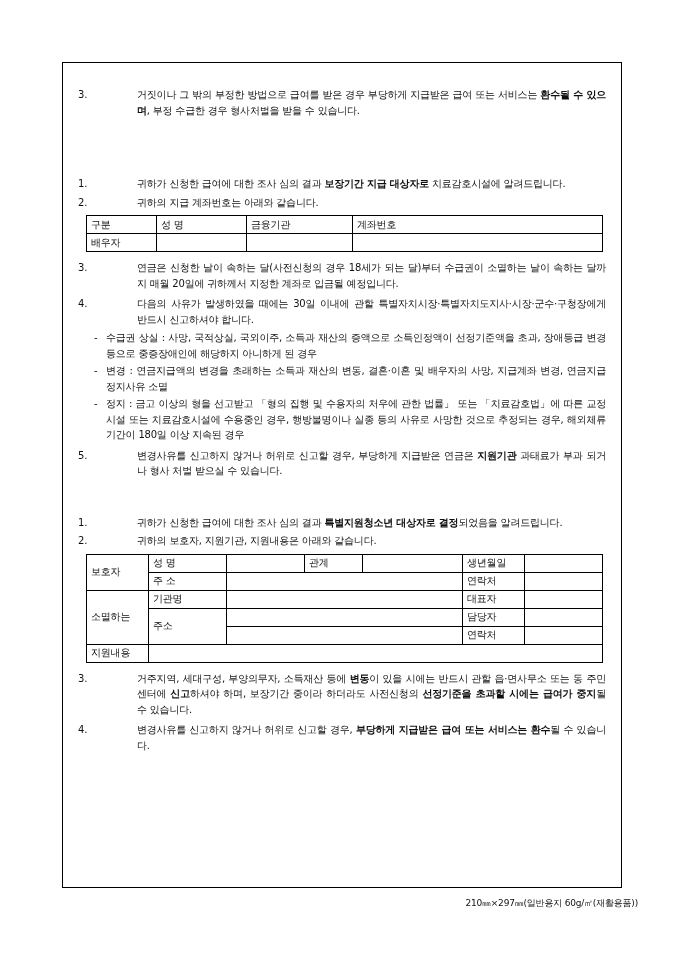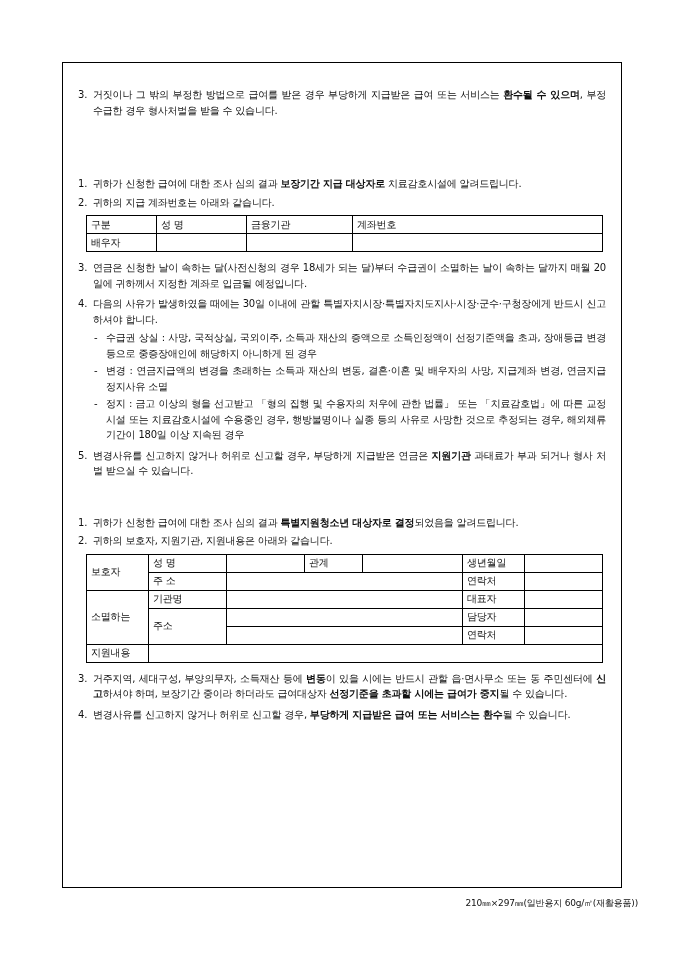--- a/index.html
+++ b/index.html
@@ -15,21 +15,21 @@
     width:560px; min-height:826px;
     border:1.5px solid #000;
     padding:20px 15px 16px 15px;
     background:#ffffff;
   }
   .sec1 { margin-top:4px; }
   .sec2 { margin-top:58px; }
   .sec3 { margin-top:36px; }
   .item { display:flex; align-items:flex-start; margin-bottom:3px; font-size:10px; line-height:1.55; letter-spacing:-0.2px; }
   .item .num { flex:0 0 15px; }
-  .item .txt { flex:1; text-align:justify; }
+  .item .txt { flex:1; text-align:justify;margin-left:44px; }
   .mt { margin-top:5px; }
   b { font-weight:bold; }
   .subitem { display:flex; margin:2px 0 2px 16px; font-size:10px; line-height:1.55; letter-spacing:-0.2px; }
   .subitem .dash { flex:0 0 12px; }
   .subitem .txt { flex:1; text-align:justify; }
   table { border-collapse:collapse; table-layout:fixed; margin:5px 2px 8px 8px; width:516px; }
   td { border:1px solid #000; font-size:10px; padding:1px 4px; height:18px; vertical-align:middle; letter-spacing:-0.2px; }
   td.lbl { text-align:left; }
   .footer-note { position:absolute; top:897px; right:42px; font-size:9px; letter-spacing:-0.2px; }
 </style>
@@ -163,21 +163,21 @@
         </tr>
         <tr>
           <td class="lbl">지원내용</td>
           <td colspan="6"></td>
         </tr>
       </tbody>
         </table>
 
       <div class="item">
         <span class="num">3.</span>
-        <span class="txt"><span>거주지역, 세대구성, 부양의무자, 소득재산 등에 </span><b>변동</b><span>이 있을 시에는 반드시 관할 읍·면사무소 또는 동 주민센터에 </span><b>신고</b><span>하셔야 하며, 보장기간 중이라 하더라도 급여대상자 </span><b>선정기준을 초과할 시에는 급여가 중지</b><span>될 수 있습니다.</span></span>
+        <span class="txt"><span>거주지역, 세대구성, 부양의무자, 소득재산 등에 </span><b>변동</b><span>이 있을 시에는 반드시 관할 읍·면사무소 또는 동 주민센터에 </span><b>신고</b><span>하셔야 하며, 보장기간 중이라 하더라도 사전신청의 </span><b>선정기준을 초과할 시에는 급여가 중지</b><span>될 수 있습니다.</span></span>
       </div>
       <div class="item mt">
         <span class="num">4.</span>
         <span class="txt"><span>변경사유를 신고하지 않거나 허위로 신고할 경우, </span><b>부당하게 지급받은 급여 또는 서비스는 환수</b><span>될 수 있습니다.</span></span>
       </div>
     </div>
 
   </div>
 
   <div class="footer-note">210㎜×297㎜(일반용지 60g/㎡(재활용품))</div>

